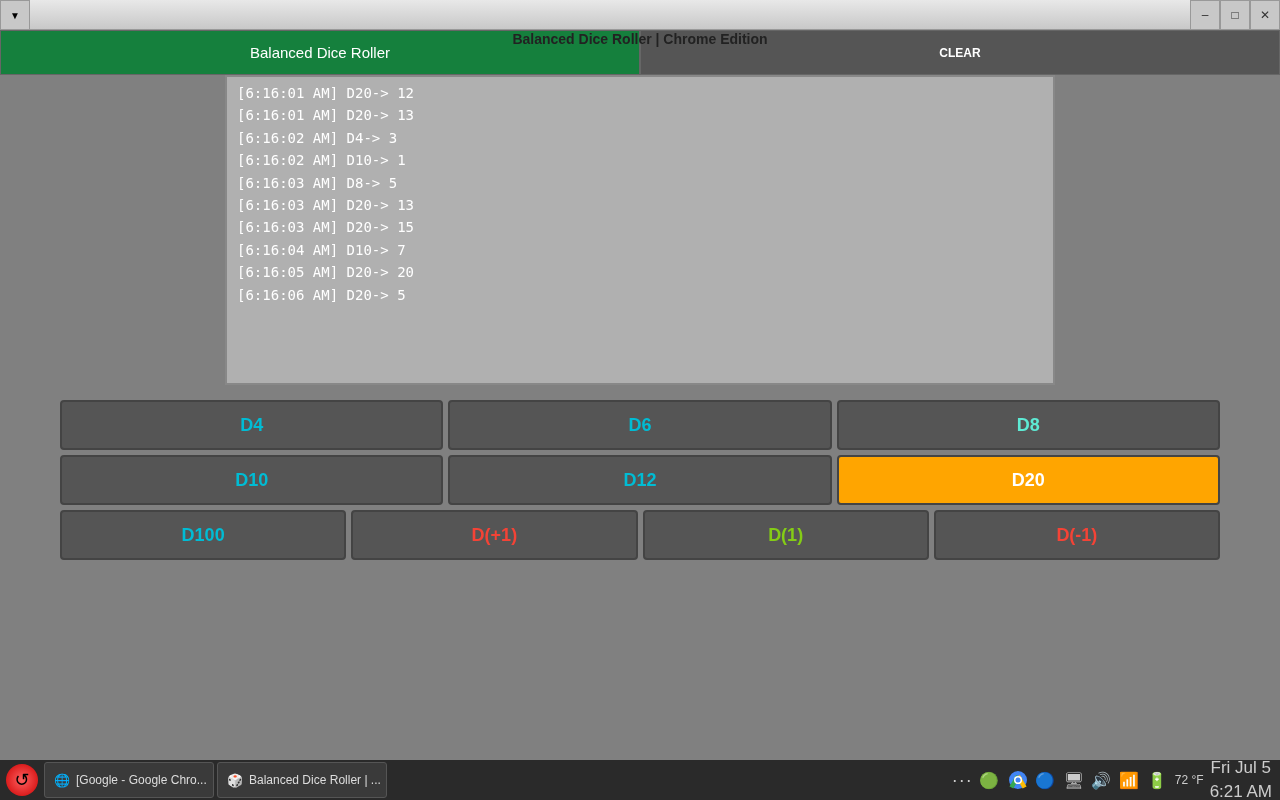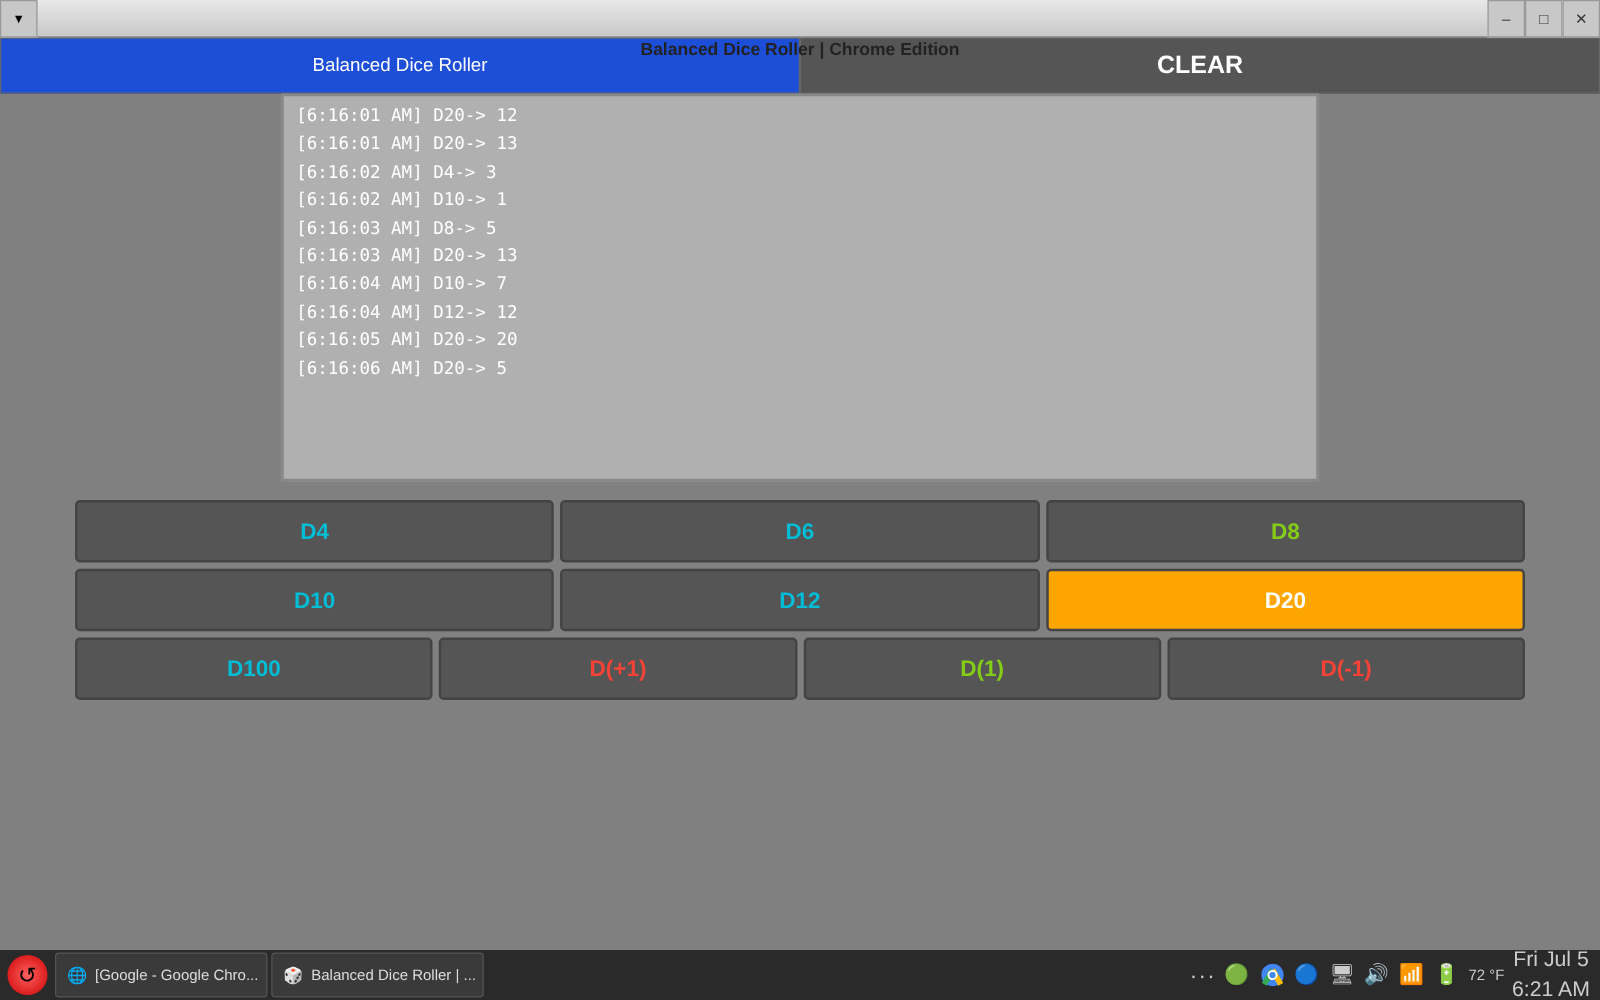--- a/index.html
+++ b/index.html
@@ -69,21 +69,21 @@
     
     #nav-bar {
       width: 100%;
       height: 45px;
       background: #555;
       display: flex;
       align-items: stretch;
     }
     #nav-tab-main {
       flex: 1;
-      background: #1d4ed8;
+      background: #15803d;
       display: flex;
       align-items: center;
       justify-content: center;
       border: 1px solid #666;
       cursor: pointer;
     }
     #nav-tab-main span {
       color: #fff;
       font-size: 15px;
     }
@@ -91,21 +91,21 @@
       flex: 1;
       background: #555;
       display: flex;
       align-items: center;
       justify-content: center;
       border: 1px solid #666;
       cursor: pointer;
     }
     #nav-clear span {
       color: #fff;
-      font-size: 20px;
+      font-size: 12px;
       font-weight: bold;
     }
 
     
     #log-container {
       margin: 0 225px;
       background: #b0b0b0;
       border: 2px solid #888;
       height: 310px;
       overflow-y: scroll;
@@ -285,36 +285,36 @@
 </div>
 
 <div id="log-container">
 
 <div class="log-line">[6:16:01 AM] D20-&gt; 12</div>
     <div class="log-line">[6:16:01 AM] D20-&gt; 13</div>
     <div class="log-line">[6:16:02 AM] D4-&gt; 3</div>
     <div class="log-line">[6:16:02 AM] D10-&gt; 1</div>
     <div class="log-line">[6:16:03 AM] D8-&gt; 5</div>
     <div class="log-line">[6:16:03 AM] D20-&gt; 13</div>
+    <div class="log-line">[6:16:03 AM] D20-&gt; 15</div>
     <div class="log-line">[6:16:04 AM] D10-&gt; 7</div>
-    <div class="log-line">[6:16:04 AM] D12-&gt; 12</div>
     <div class="log-line">[6:16:05 AM] D20-&gt; 20</div>
     <div class="log-line">[6:16:06 AM] D20-&gt; 5</div>
   </div>
 
 <div id="dice-area">
   <div id="row1">
       <div class="dice-btn cyan">
         <span style="color: rgb(0, 188, 212);">D4</span>
       </div>
       <div class="dice-btn cyan">
         <span style="color: rgb(0, 188, 212);">D6</span>
       </div>
       <div class="dice-btn cyan">
-        <span style="color: #84cc16;">D8</span>
+        <span style="color: #5eead4;">D8</span>
       </div>
     </div>
   <div id="row2">
       <div class="dice-btn cyan">
         <span style="color: rgb(0, 188, 212);">D10</span>
       </div>
       <div class="dice-btn cyan">
         <span style="color: rgb(0, 188, 212);">D12</span>
       </div>
       <div class="dice-btn cyan active">

